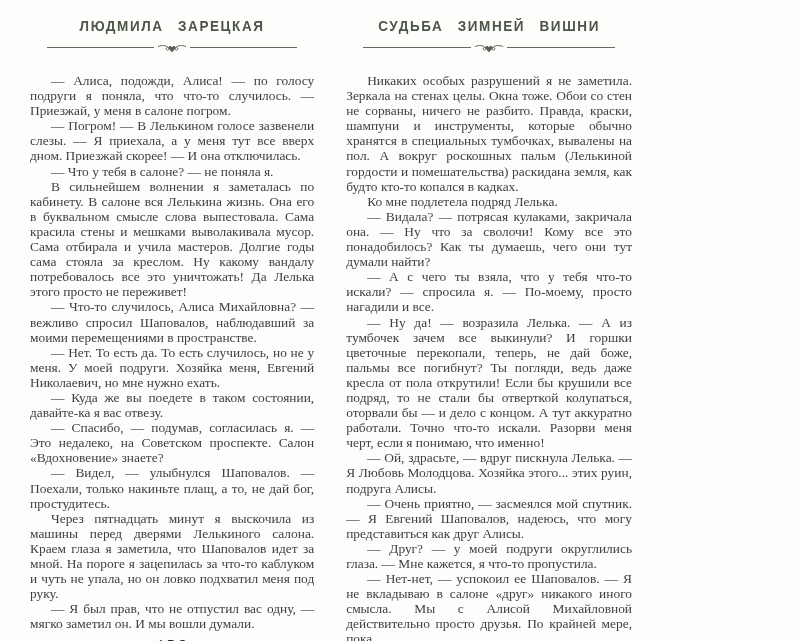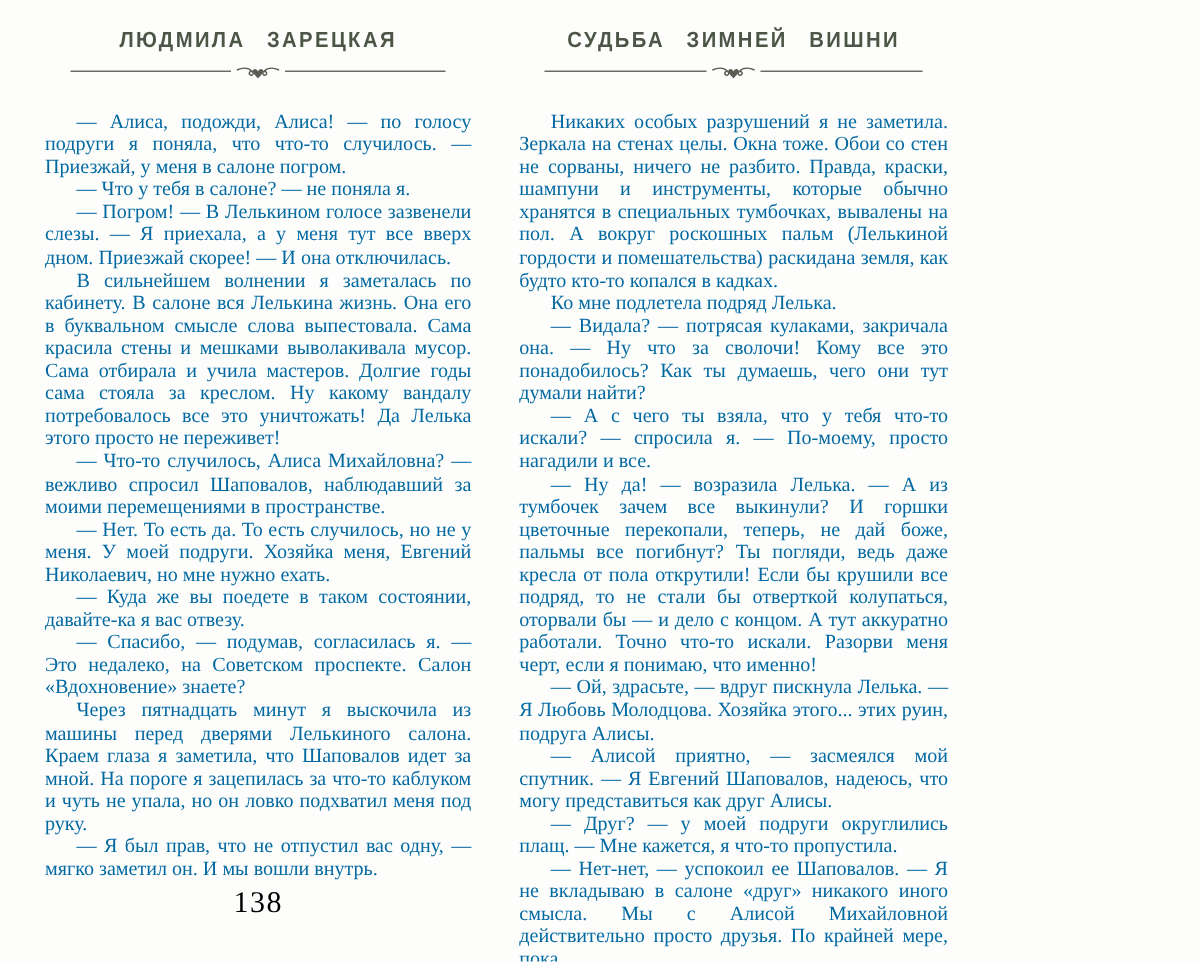--- a/index.html
+++ b/index.html
@@ -34,21 +34,21 @@
     position: absolute; top: -1px; left: 50%;
     transform: translateX(-50%);
     background: #fdfdfc; padding: 0 3px;
     line-height: 0;
   }
   .page-body {
     margin-top: 11px;
     font-size: 13.4px;
     line-height: 15.1px;
     text-align: justify;
-    color: #0369a1;
+    color: #404040;
     min-height: 501px;
   }
   .para { margin: 0; text-indent: 21px; }
   .page-number {
     text-align: center;
     font-size: 20px;
     color: #000000;
     letter-spacing: 1px;
     margin-top: 5px;
   }
@@ -67,29 +67,30 @@
           <g stroke="#5c5c55" stroke-width="2" fill="none">
             <path d="M2 7 C11 3 19 4 24 9 C27 12 24 16 21 14 C18 12 20 8 25 9"></path>
             <path d="M62 7 C53 3 45 4 40 9 C37 12 40 16 43 14 C46 12 44 8 39 9"></path>
           </g>
           <path d="M32 9 C29 3 23 6 25 11 C27 14 32 19 32 19 C32 19 37 14 39 11 C41 6 35 3 32 9 Z" fill="#5c5c55"></path>
         </svg>
       </span>
     </div>
     <div class="page-body">
         <p class="para">— Алиса, подожди, Алиса! — по голосу подруги я поняла, что что-то случилось. — Приезжай, у меня в салоне погром.</p>
+        <p class="para">— Погром! — В Лелькином голосе зазвенели слезы. — Я приехала, а у меня тут все вверх дном. Приезжай скорее! — И она отключилась.</p>
         <p class="para">— Что у тебя в салоне? — не поняла я.</p>
-        <p class="para">— Погром! — В Лелькином голосе зазвенели слезы. — Я приехала, а у меня тут все вверх дном. Приезжай скорее! — И она отключилась.</p>
         <p class="para">В сильнейшем волнении я заметалась по кабинету. В салоне вся Лелькина жизнь. Она его в буквальном смысле слова выпестовала. Сама красила стены и мешками выволакивала мусор. Сама отбирала и учила мастеров. Долгие годы сама стояла за креслом. Ну какому вандалу потребовалось все это уничтожать! Да Лелька этого просто не переживет!</p>
         <p class="para">— Что-то случилось, Алиса Михайловна? — вежливо спросил Шаповалов, наблюдавший за моими перемещениями в пространстве.</p>
         <p class="para">— Нет. То есть да. То есть случилось, но не у меня. У моей подруги. Хозяйка меня, Евгений Николаевич, но мне нужно ехать.</p>
         <p class="para">— Куда же вы поедете в таком состоянии, давайте-ка я вас отвезу.</p>
         <p class="para">— Спасибо, — подумав, согласилась я. — Это недалеко, на Советском проспекте. Салон «Вдохновение» знаете?</p>
+        <p class="para">— Видел, — улыбнулся Шаповалов. — Поехали, только накиньте плащ, а то, не дай бог, простудитесь.</p>
         <p class="para">Через пятнадцать минут я выскочила из машины перед дверями Лелькиного салона. Краем глаза я заметила, что Шаповалов идет за мной. На пороге я зацепилась за что-то каблуком и чуть не упала, но он ловко подхватил меня под руку.</p>
-        <p class="para">— Я был прав, что не отпустил вас одну, — мягко заметил он. И мы вошли внутрь.</p>
+        <p class="para">— Я был прав, что не отпустил вас одну, — мягко заметил он. И мы вошли думали.</p>
       </div>
     <div class="page-number">138</div>
   </div>
 
   <div class="page page-right">
     <div class="running-head">СУДЬБА ЗИМНЕЙ ВИШНИ</div>
     <div class="head-rule-wrap">
       <div class="head-rule"></div>
       <span class="ornament">
         <svg width="30" height="12" viewBox="0 0 64 24">
@@ -101,20 +102,20 @@
         </svg>
       </span>
     </div>
     <div class="page-body">
         <p class="para">Никаких особых разрушений я не заметила. Зеркала на стенах целы. Окна тоже. Обои со стен не сорваны, ничего не разбито. Правда, краски, шампуни и инструменты, которые обычно хранятся в специальных тумбочках, вывалены на пол. А вокруг роскошных пальм (Лелькиной гордости и помешательства) раскидана земля, как будто кто-то копался в кадках.</p>
         <p class="para">Ко мне подлетела подряд Лелька.</p>
         <p class="para">— Видала? — потрясая кулаками, закричала она. — Ну что за сволочи! Кому все это понадобилось? Как ты думаешь, чего они тут думали найти?</p>
         <p class="para">— А с чего ты взяла, что у тебя что-то искали? — спросила я. — По-моему, просто нагадили и все.</p>
         <p class="para">— Ну да! — возразила Лелька. — А из тумбочек зачем все выкинули? И горшки цветочные перекопали, теперь, не дай боже, пальмы все погибнут? Ты погляди, ведь даже кресла от пола открутили! Если бы крушили все подряд, то не стали бы отверткой колупаться, оторвали бы — и дело с концом. А тут аккуратно работали. Точно что-то искали. Разорви меня черт, если я понимаю, что именно!</p>
         <p class="para">— Ой, здрасьте, — вдруг пискнула Лелька. — Я Любовь Молодцова. Хозяйка этого... этих руин, подруга Алисы.</p>
-        <p class="para">— Алисой приятно, — засмеялся мой спутник. — Я Евгений Шаповалов, надеюсь, что могу представиться как друг Алисы.</p>
-        <p class="para">— Друг? — у моей подруги округлились плащ. — Мне кажется, я что-то пропустила.</p>
+        <p class="para">— Очень приятно, — засмеялся мой спутник. — Я Евгений Шаповалов, надеюсь, что могу представиться как друг Алисы.</p>
+        <p class="para">— Друг? — у моей подруги округлились глаза. — Мне кажется, я что-то пропустила.</p>
         <p class="para">— Нет-нет, — успокоил ее Шаповалов. — Я не вкладываю в салоне «друг» никакого иного смысла. Мы с Алисой Михайловной действительно просто друзья. По крайней мере, пока.</p>
       </div>
     <div class="page-number">139</div>
   </div>
 
 </div>
 
 </body></html>

